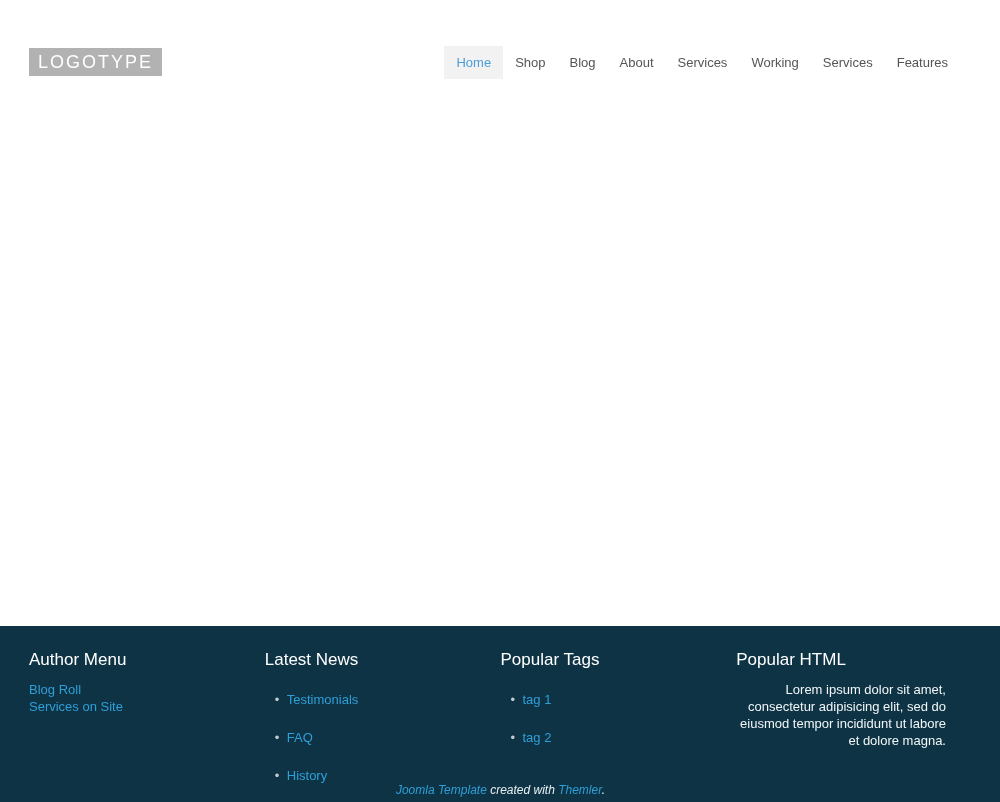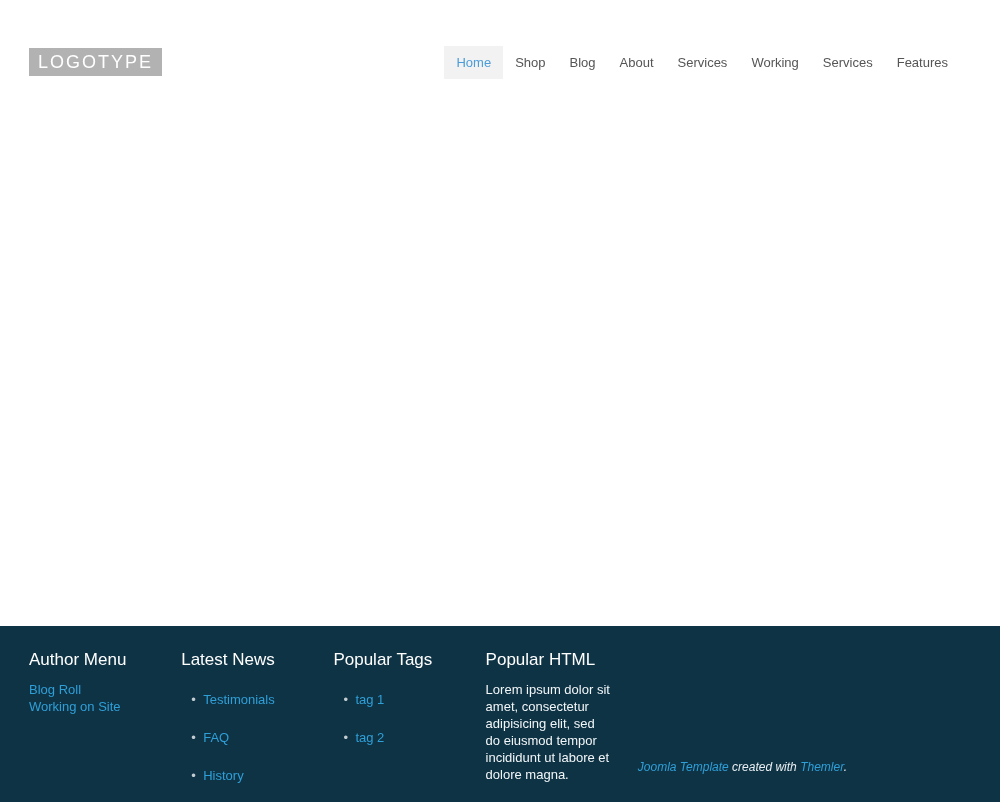--- a/index.html
+++ b/index.html
@@ -53,20 +53,21 @@
   main { flex: 1; background: #ffffff; }
 
   
   footer {
     flex: none;
     height: 176px;
     background: var(--footer-bg, #0e3345);
     color: #ffffff;
     padding: 25px 28px 0 29px;
     display: flex;
+    flex-direction: column;
   }
   .footer-cols { display: flex; }
   .fcol { width: 25%; padding-right: 26px; }
   .fcol h3 {
     margin: 0 0 11px 0;
     font-size: 17px;
     font-weight: normal;
     color: #ffffff;
     line-height: 1.1;
   }
@@ -79,20 +80,21 @@
     left: 10px;
     color: var(--bullet-color, #c2ccd1);
   }
   .flink { color: var(--link-blue, #2f9fd8); text-decoration: none; cursor: pointer; }
   .fcol p {
     margin: 0;
     font-size: 13px;
     line-height: 17px;
     color: #f2f6f8;
     max-width: 215px;
+    text-align: right;
   }
   .credit {
     margin-top: auto;
     text-align: center;
     font-size: 12px;
     line-height: 13px;
     padding-bottom: 28px;
     color: #e9eff2;
     font-style: italic;
   }
@@ -117,21 +119,21 @@
 
 <main></main>
 
 <footer>
   <div class="footer-cols">
 
     <div class="fcol">
       <h3>Author Menu</h3>
       <ul>
         <li><a class="flink">Blog Roll</a></li>
-        <li><a class="flink">Working on Site</a></li>
+        <li><a class="flink">Services on Site</a></li>
       </ul>
     </div>
 
     <div class="fcol">
       <h3>Latest News</h3>
       <ul class="bullets">
         <li><a class="flink">Testimonials</a></li>
         <li><a class="flink">FAQ</a></li>
         <li><a class="flink">History</a></li>
       </ul>

